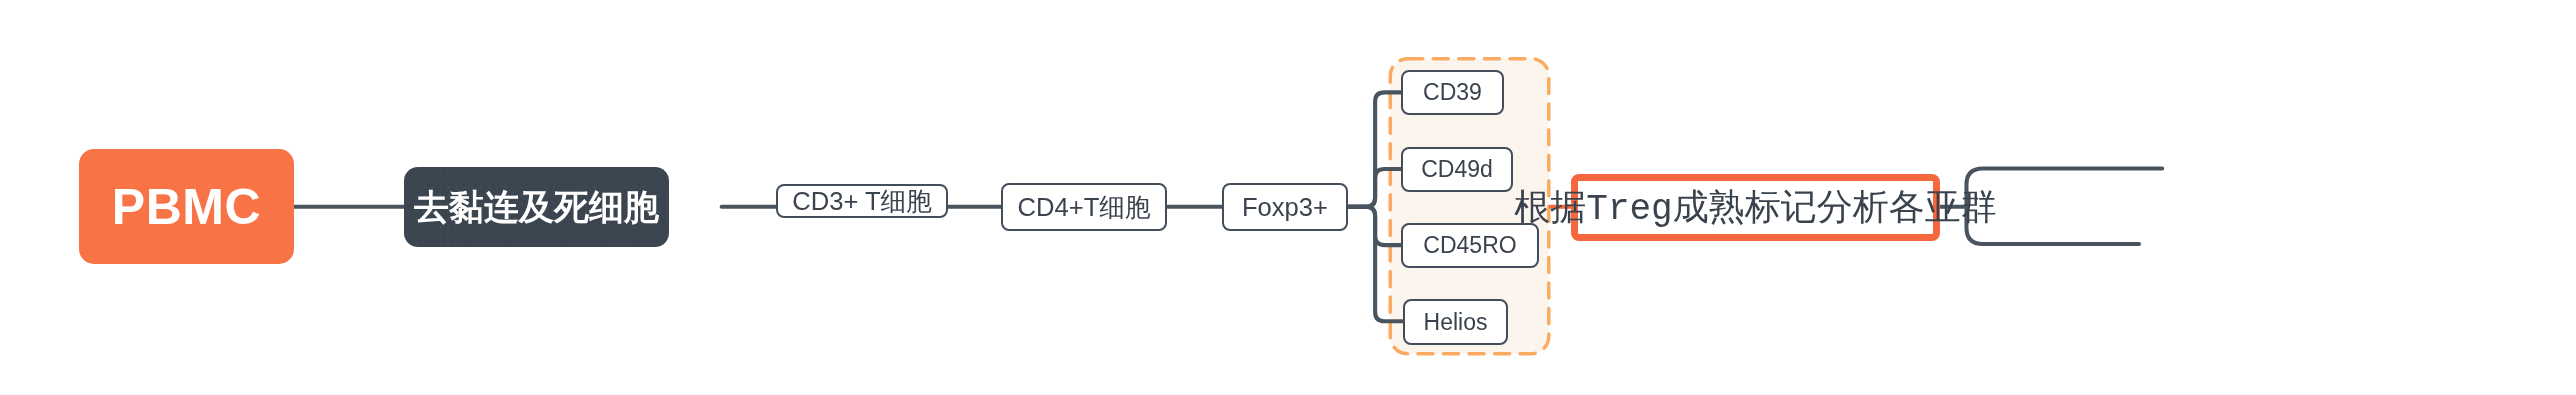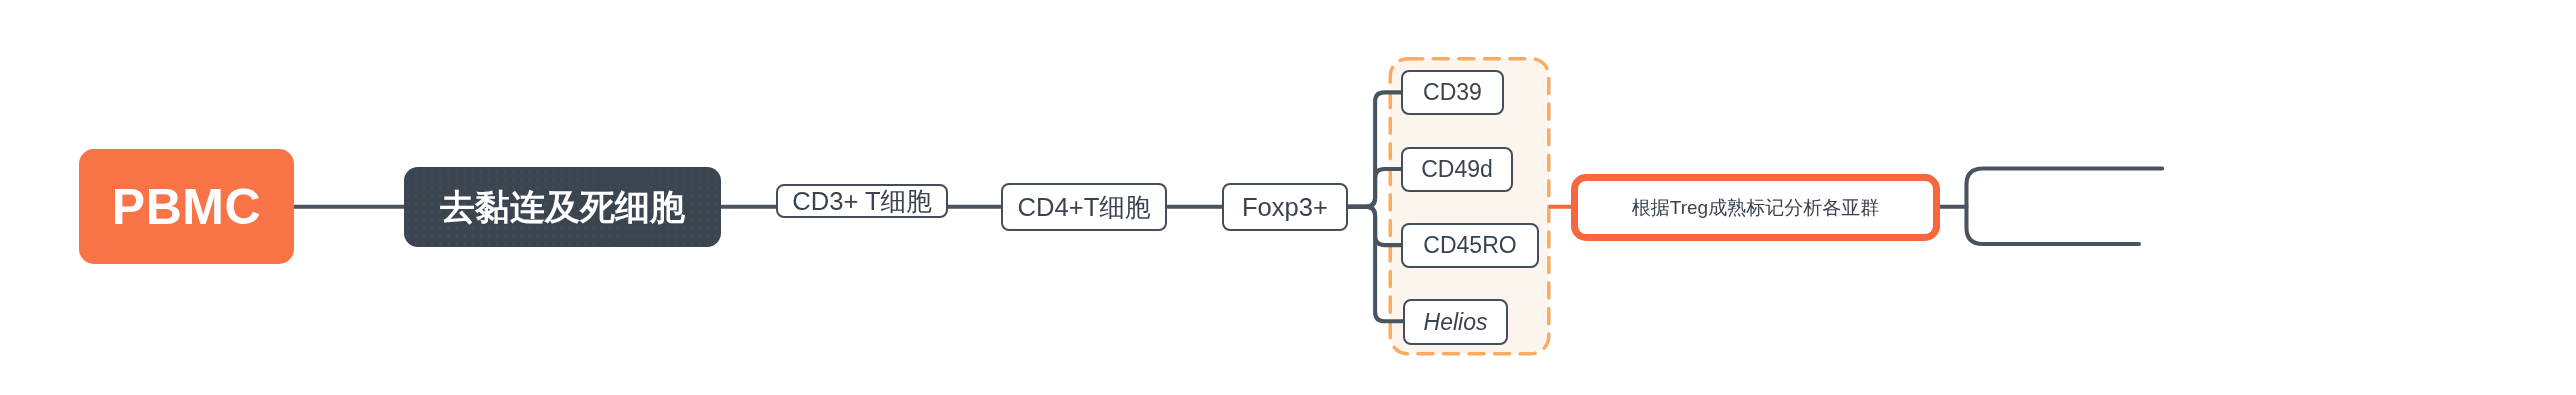--- a/index.html
+++ b/index.html
@@ -52,21 +52,21 @@
     background: var(--root-fill, #F87447);
     border-radius: 15px;
     color: var(--root-text, #ffffff);
     font-size: 50px;
     font-weight: bold;
     letter-spacing: 0.6px;
     margin-left: 40px;
   }
   .node-stage {
     left: 404px; top: 167px;
-    width: 317px; height: 80px;
+    width: 265px; height: 80px;
     background: var(--stage-fill, #3B4550);
     background-image: radial-gradient(rgba(255,255,255,0.045) 18%, rgba(0,0,0,0) 19%);
     background-size: 8.1px 8.1px;
     border-radius: 14px;
     color: var(--stage-text, #ffffff);
     font-size: 35px;
     font-weight: bold;
   }
   .node-topic {
     background: var(--topic-fill, #ffffff);
@@ -74,28 +74,29 @@
     border-radius: 8.1px;
     font-size: 25.6px;
   }
   .node-cd3    { left: 776px; top: 184px; width: 172px; height: 34px; }
   .node-cd4    { left: 1001px; top: 183px; width: 166px; height: 48px; }
   .node-foxp3  { left: 1222px; top: 183px; width: 126px; height: 48px; }
   .node-marker { font-size: 23px; }
   .node-cd39   { left: 1401px; top: 70px; width: 103px; height: 45px; }
   .node-cd49d  { left: 1401px; top: 147px; width: 112px; height: 45px; }
   .node-cd45ro { left: 1401px; top: 223px; width: 138px; height: 45px; }
-  .node-helios { left: 1403px; top: 299px; width: 105px; height: 46px; font-style: italic; }
+  .node-helios { left: 1403px; top: 299px; width: 105px; height: 46px; }
   .node-analysis {
     left: 1571px; top: 174px;
     width: 369px; height: 67px;
     background: var(--topic-fill, #ffffff);
     border: 7px solid var(--highlight-border, #F5683D);
-    border-radius: 15px;
-    font-size: 19px;
+    border-radius: 8px;
+    font-size: 36px;
+    font-family: Liberation Mono, monospace;
   }
   .node-line-label {
     display: block;
     font-size: 27px;
     text-align: right;
     line-height: 29px;
     background: transparent;
   }
   .node-boolean { left: 1954px; top: 134px; width: 198px; height: 29px; }
   .node-spice   { left: 1954px; top: 209px; width: 169px; height: 28px; }

